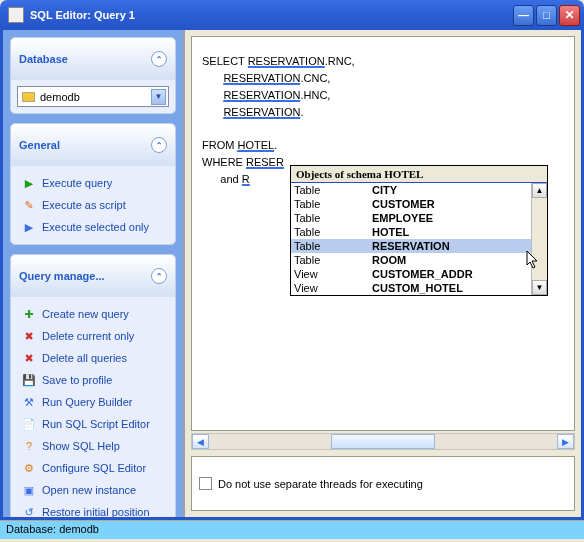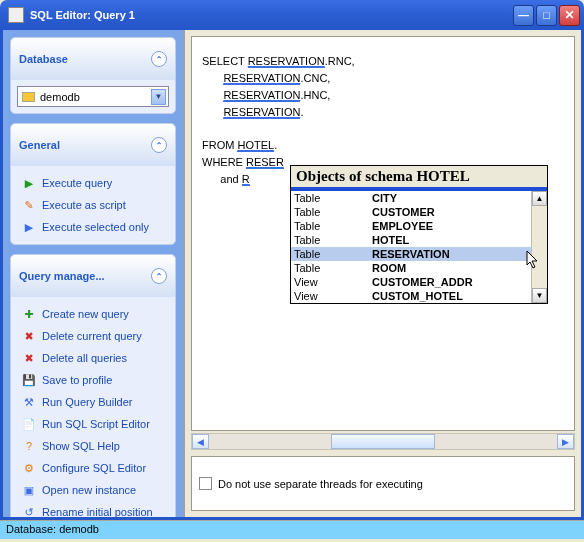--- a/index.html
+++ b/index.html
@@ -27,21 +27,21 @@
 .link { display: flex; align-items: center; padding: 3px 6px; color: #1a49b3; cursor: default; }
 .link .lico { width: 16px; height: 16px; margin-right: 5px; display:flex; align-items:center; justify-content:center; font-size:11px; }
 
 .main { flex: 1; display: flex; flex-direction: column; background: #ece9d8; border-left: 2px solid #a0a0a0; }
 .editor-wrap { flex: 1; margin: 6px 6px 2px 6px; border: 1px solid #9a9a88; background: #fff; position: relative; overflow: hidden; }
 .editor { padding: 16px 4px 8px 10px; font-family: "Courier New", monospace; font-size: 13px; line-height: 16px; white-space: pre; color: #000; }
 .editor .tok { color: #000; text-decoration: underline; text-decoration-color: #3a6ee5; border-bottom: 1px solid #3a6ee5; }
 .editor .kw { color: #000; }
 
 .popup { position: absolute; left: 98px; top: 128px; width: 258px; background: #fff; border: 1px solid #000; }
-.popup-hd { background: #ece9d8; padding: 2px 5px; font-family: Tahoma; font-size: 15px; border-bottom: 4px solid #1d4ed8; font-weight: bold; color: #000; }
+.popup-hd { background: #ece9d8; padding: 2px 5px; font-family: Tahoma; font-size: 11px; border-bottom: 1px solid #1d4ed8; font-weight: bold; color: #000; }
 .popup-body { display: flex; }
 .popup-list { flex: 1; font-family: "Courier New", monospace; font-size: 12px; line-height: 14px; }
 .popup-row { display: flex; padding: 0 3px; }
 .popup-row.sel { background: #b8ccee; }
 .popup-row .c1 { width: 78px; }
 .popup-row .c2 { font-weight: bold; }
 .popup-sb { width: 16px; background: #ece9d8; border-left: 1px solid #bbb; display: flex; flex-direction: column; }
 .popup-sb .ar { height: 15px; font-size: 8px; display: flex; align-items: center; justify-content: center; background: linear-gradient(to bottom,#fff,#ddd); border: 1px solid #aaa; }
 .popup-sb .track { flex: 1; }
 
@@ -113,21 +113,21 @@
         <div class="spacer"></div>
         <div class="chev">⌃</div>
       </div>
       <div class="panel-body" id="qm-body">
           <div class="link">
             <span class="lico" style="color: rgb(42, 154, 42);">✚</span>
             <span>Create new query</span>
           </div>
           <div class="link">
             <span class="lico" style="color: rgb(208, 48, 48);">✖</span>
-            <span>Delete current query</span>
+            <span>Delete current only</span>
           </div>
           <div class="link">
             <span class="lico" style="color: rgb(208, 48, 48);">✖</span>
             <span>Delete all queries</span>
           </div>
           <div class="link">
             <span class="lico" style="color: rgb(208, 160, 48);">💾</span>
             <span>Save to profile</span>
           </div>
           <div class="link">
@@ -145,21 +145,21 @@
           <div class="link">
             <span class="lico" style="color: rgb(224, 128, 32);">⚙</span>
             <span>Configure SQL Editor</span>
           </div>
           <div class="link">
             <span class="lico" style="color: rgb(58, 110, 229);">▣</span>
             <span>Open new instance</span>
           </div>
           <div class="link">
             <span class="lico" style="color: rgb(58, 110, 229);">↺</span>
-            <span>Rename initial position</span>
+            <span>Restore initial position</span>
           </div>
         </div>
     </div>
 
   </div>
 
   <div class="main">
     <div class="editor-wrap">
       <div class="editor"><span class="kw">SELECT </span><span class="tok">RESERVATION</span><span>.RNC,</span>
 <span>       </span><span class="tok">RESERVATION</span><span>.CNC,</span>

